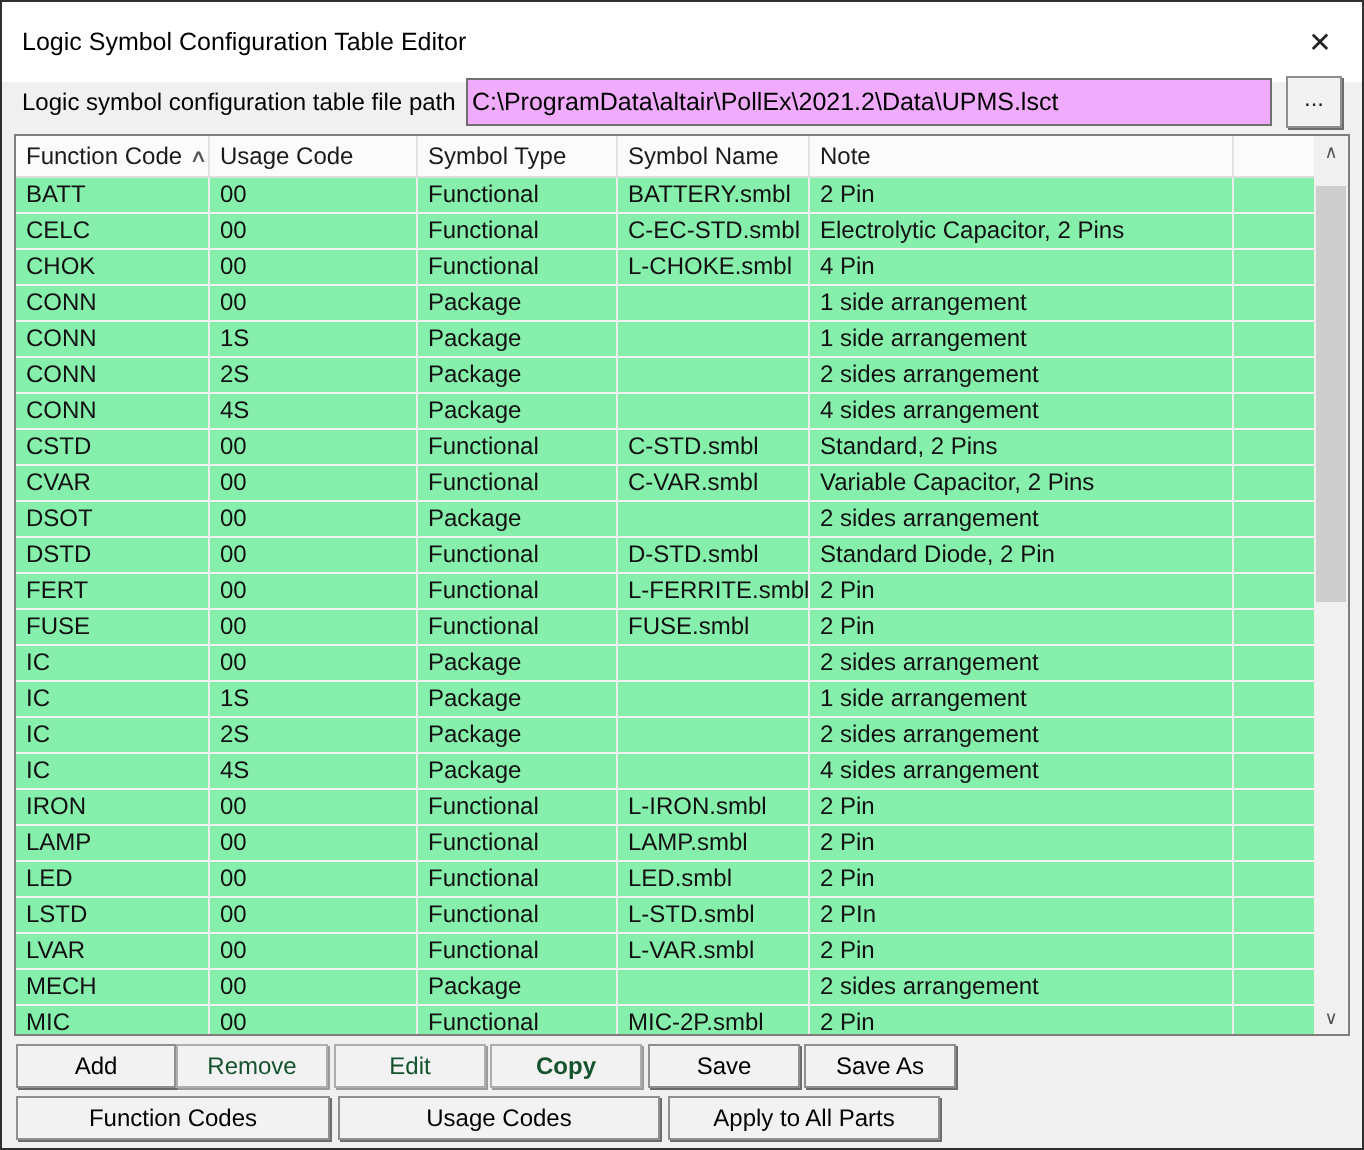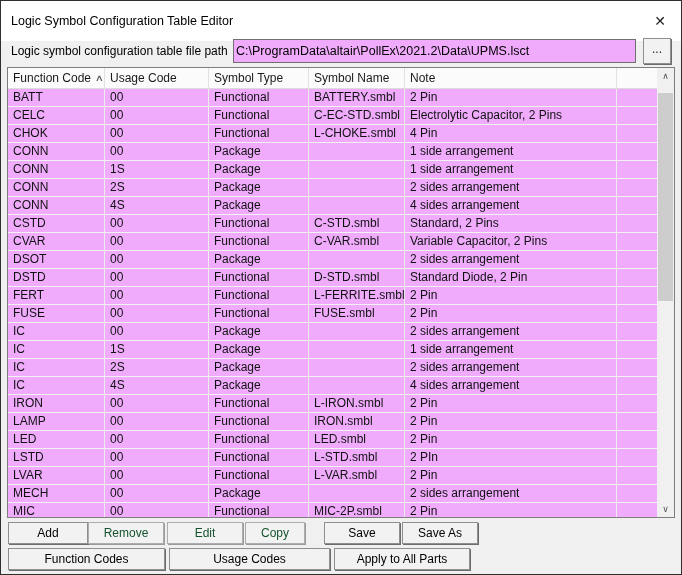--- a/index.html
+++ b/index.html
@@ -58,21 +58,21 @@
     background:#fbfbfb;border-bottom:1px solid #dcdcdc;
     color:#1a1a1a;
   }
   .th{
     box-sizing:border-box;padding:0 0 0 5px;line-height:19px;
     border-right:1px solid #e2e2e2;white-space:nowrap;overflow:hidden;
     display:flex;align-items:center;
   }
   .sort-arrow{font-size:9px;color:#555;margin-left:5px;transform:scaleX(1.4);}
   .th-filler{flex:1;border-right:none;}
-  .tbody{flex:1;overflow:hidden;background:#f0abfc;}
+  .tbody{flex:1;overflow:hidden;background:#86efac;}
   .tr{display:flex;height:18px;box-sizing:border-box;border-bottom:1px solid #f1f1f1;}
   .cell{
     box-sizing:border-box;padding:0 0 0 5px;line-height:17px;
     border-right:1px solid #ececec;white-space:nowrap;overflow:hidden;
     font-size:12px;color:#111;
   }
   .col1{width:97px;flex:0 0 97px;align-items:flex-end;}
   .col2{width:104px;flex:0 0 104px;}
   .col3{width:100px;flex:0 0 100px;}
   .col4{width:96px;flex:0 0 96px;}
@@ -106,21 +106,21 @@
   .btn.disabled{color:#14532d;border-color:#adadad;box-shadow:1px 1px 0 #9b9b9b;}
   .btn.default{
     border:2px solid #2d2d2d;box-shadow:1px 1px 0 #555;
     outline:1px dotted #3a3a3a;outline-offset:-4px;
   }
   .r1{top:521px;}
   .r2{top:547px;}
   .b-add{left:7px;width:80px;}
   .b-remove{left:87px;width:76px;}
   .b-edit{left:166px;width:76px;}
-  .b-copy{left:244px;width:60px;}
+  .b-copy{left:244px;width:76px;font-weight:bold;}
   .b-save{left:323px;width:76px;}
   .b-saveas{left:401px;width:76px;}
   .b-func{left:7px;width:157px;}
   .b-usage{left:168px;width:161px;}
   .b-apply{left:333px;width:136px;}
   .b-close{left:474px;width:198px;}
 </style>
 </head>
 <body>
 
@@ -310,21 +310,21 @@
       <div class="cell col3">Functional</div>
       <div class="cell col4">L-IRON.smbl</div>
       <div class="cell col5">2 Pin</div>
       <div class="cell cell-filler"></div>
     </div>
 
     <div class="tr">
       <div class="cell col1">LAMP</div>
       <div class="cell col2">00</div>
       <div class="cell col3">Functional</div>
-      <div class="cell col4">IRON.smbl</div>
+      <div class="cell col4">LAMP.smbl</div>
       <div class="cell col5">2 Pin</div>
       <div class="cell cell-filler"></div>
     </div>
 
     <div class="tr">
       <div class="cell col1">LED</div>
       <div class="cell col2">00</div>
       <div class="cell col3">Functional</div>
       <div class="cell col4">LED.smbl</div>
       <div class="cell col5">2 Pin</div>

